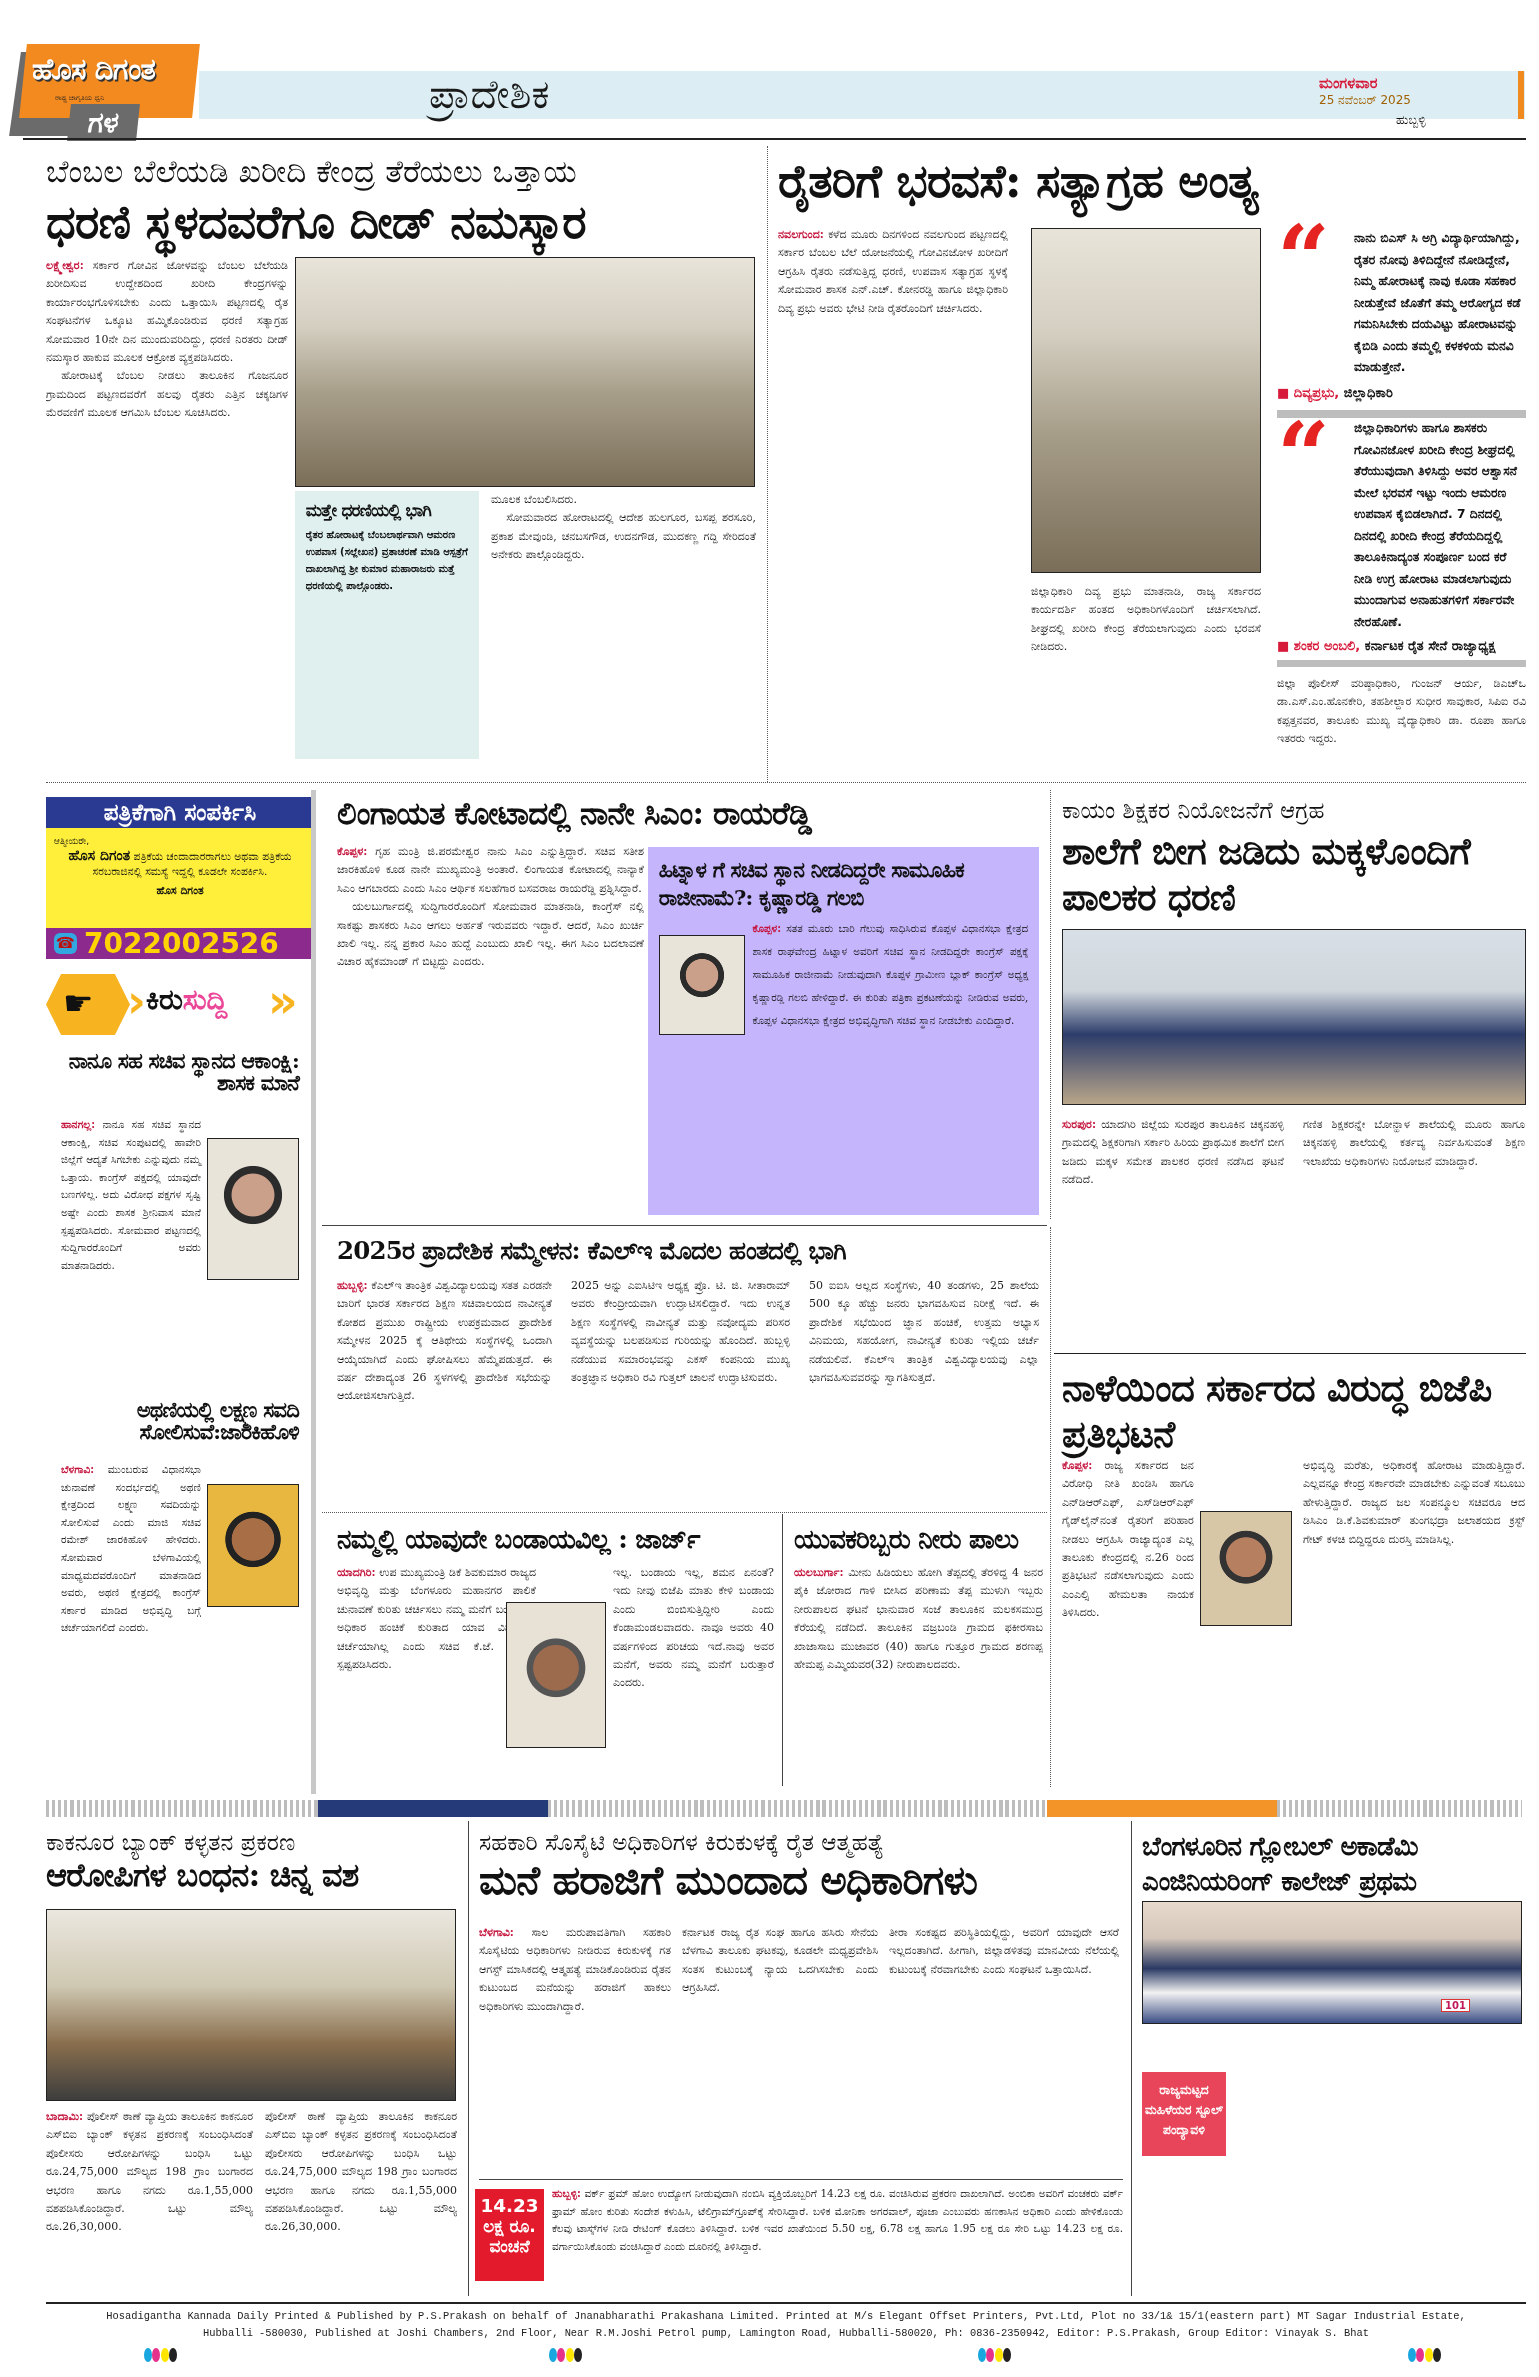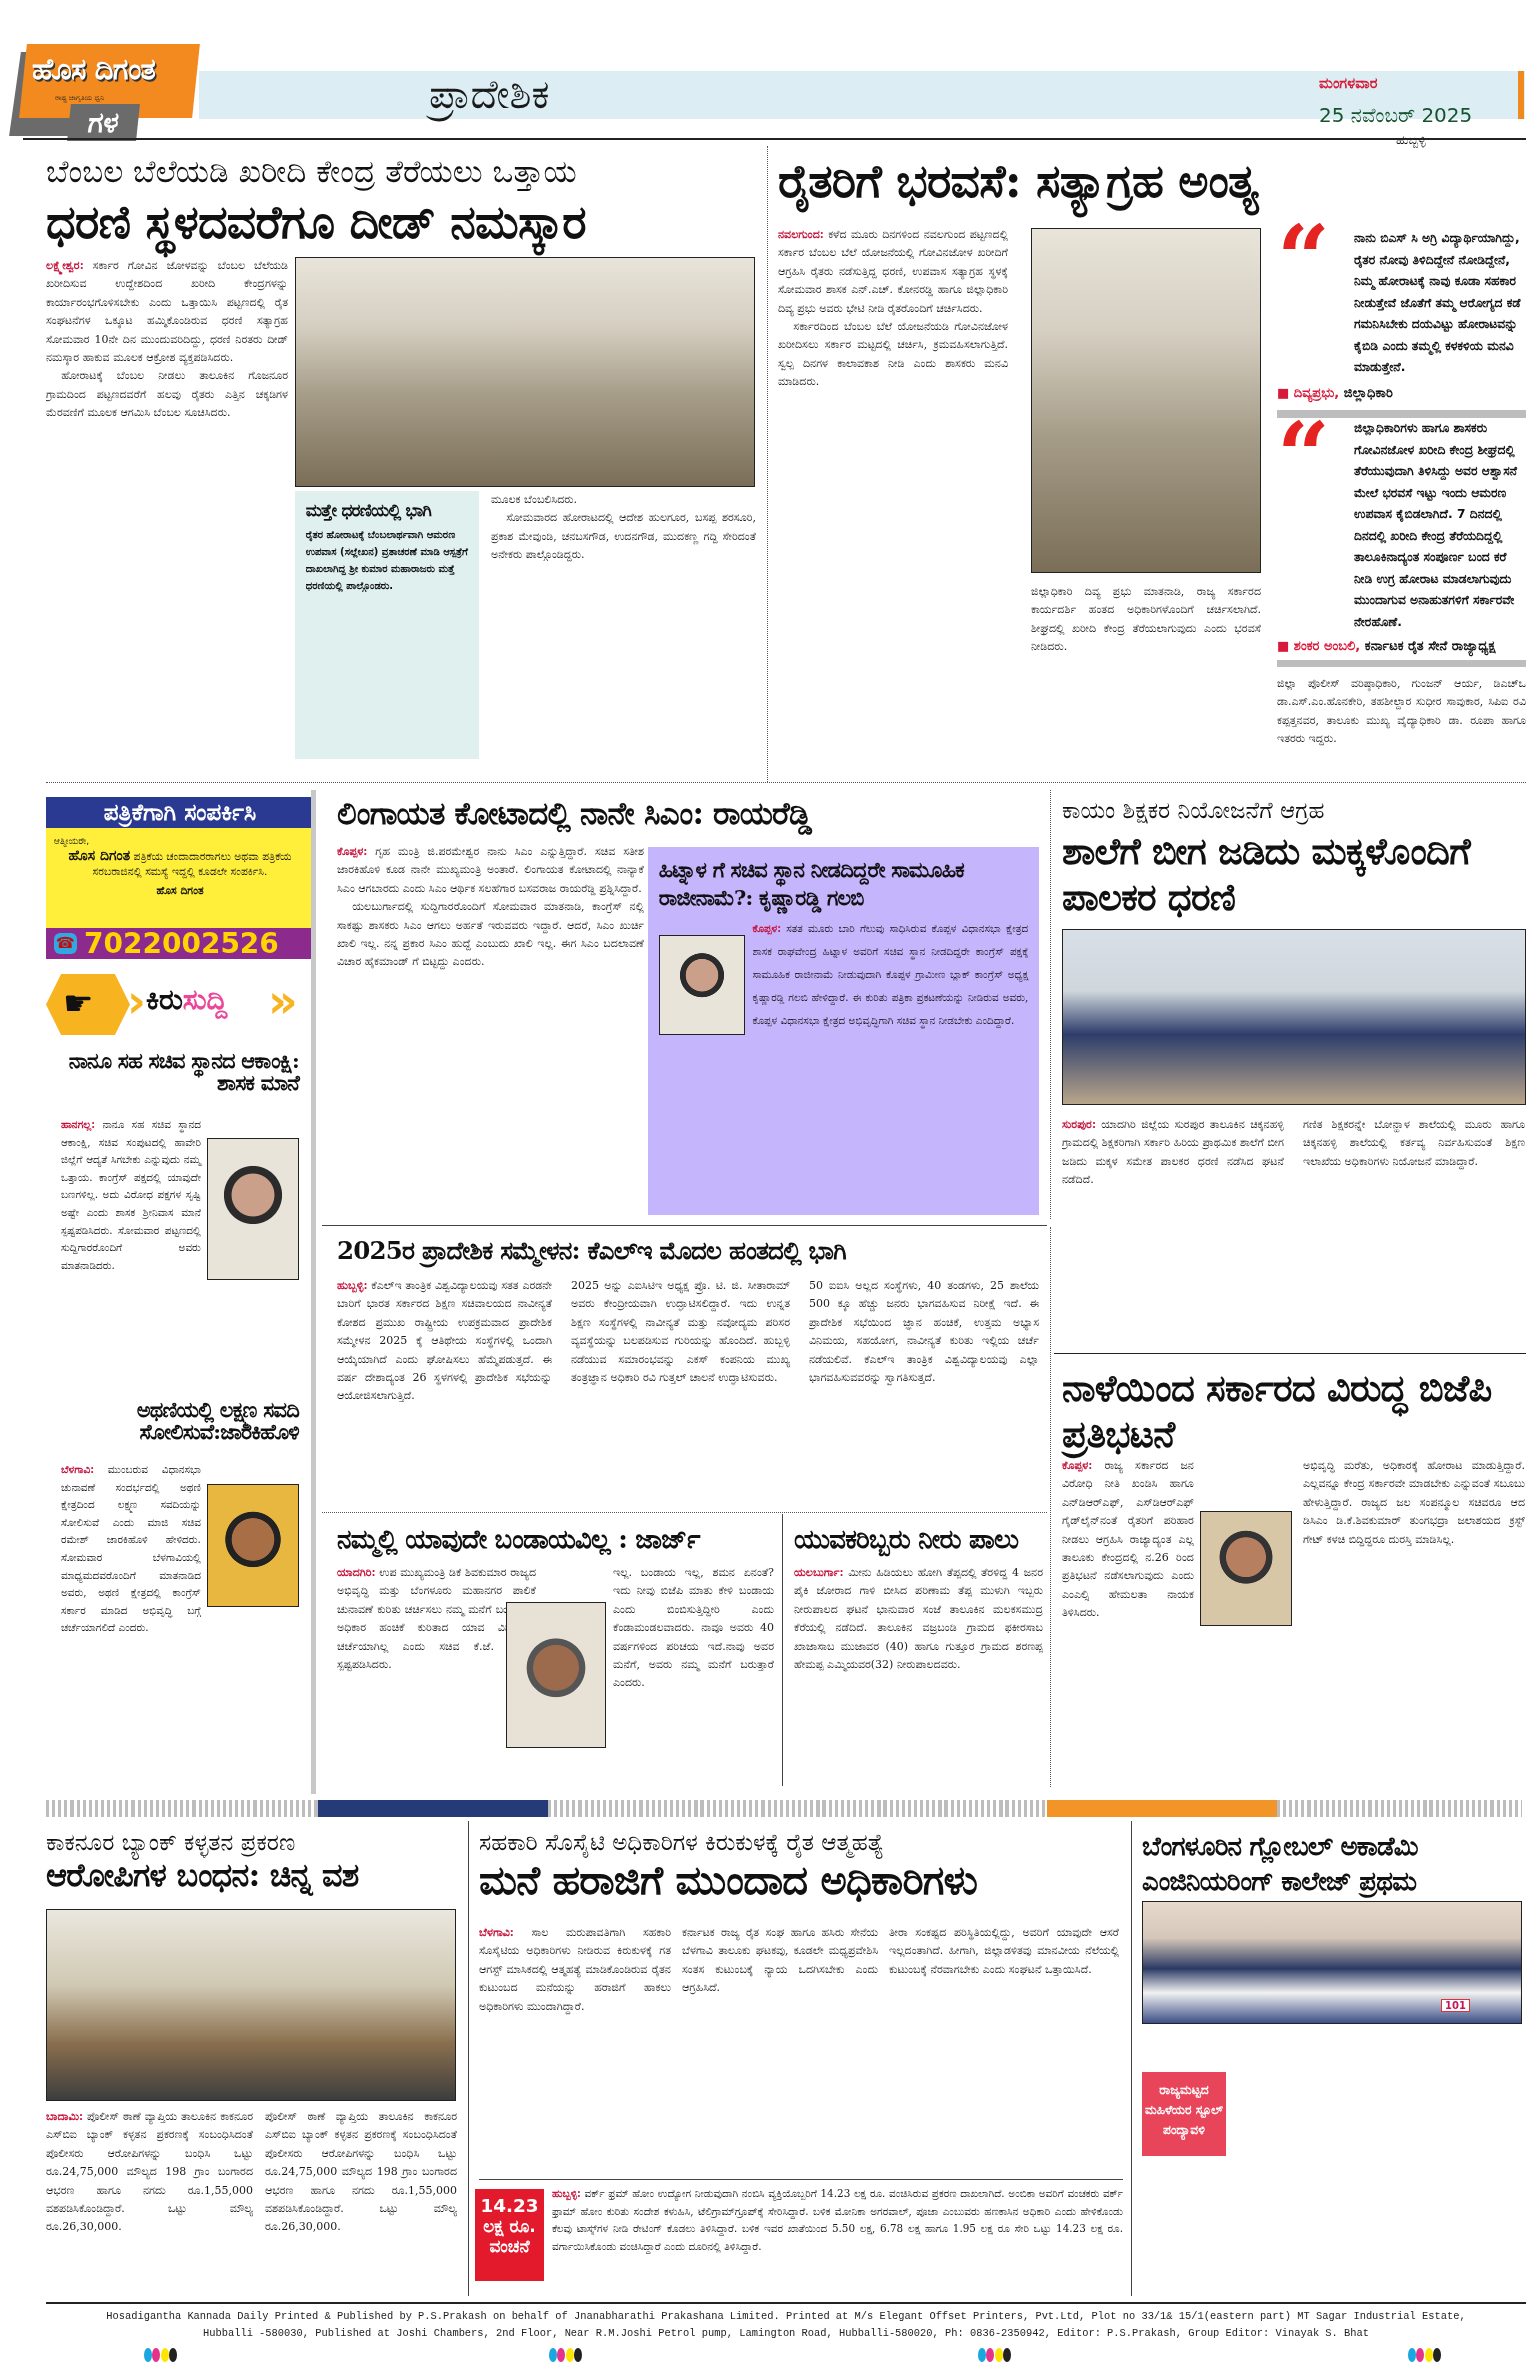--- a/index.html
+++ b/index.html
@@ -8,21 +8,21 @@
 .masthead-band{left:199px;top:71px;width:1326px;height:48px;background:#dceef3}
 .masthead-orange{left:1518px;top:71px;width:6.1px;height:48px;background:#f08a1e}
 .logo-grey{left:15.3px;top:52px;width:94px;height:84px;background:#6b6b6b;transform:skewX(-8deg)}
 .logo-orange{left:23px;top:44px;width:173px;height:74px;background:#f38a1f;transform:skewX(-6deg)}
 .logo-text{left:32px;top:52px;font-size:29px;font-weight:bold;color:#fff;font-family:"DejaVu Sans",sans-serif;text-shadow:1.5px 1.5px 0 #333;letter-spacing:-0.8px}
 .logo-tag{left:55px;top:94px;font-size:7px;color:#222}
 .logo-sub{left:69px;top:104px;width:69px;height:37px;background:#6b6b6b;color:#fff;font-size:28px;font-weight:bold;text-align:center;line-height:37px;transform:skewX(-6deg)}
 .section-title{left:429px;top:71px;font-size:40px;font-weight:normal;color:#1a1a1a}
 .date-box{left:1319px;top:74px;width:192px;text-align:left}
 .date-day{font-size:14.6px;font-weight:bold;color:#d7193a}
-.date-date{font-size:20px;color:#14532d;margin-top:11px}
+.date-date{font-size:12px;color:#a16207;margin-top:1px}
 .date-city{font-size:12.3px;color:#111;margin-top:6.1px;padding-left:77px}
 .hr{background:#222}
 .kicker{font-family:"DejaVu Serif",serif;font-weight:normal}
 .hl{font-family:"DejaVu Serif",serif;font-weight:bold;letter-spacing:-0.8px;line-height:1.05}
 .body{font-family:"DejaVu Serif",serif;font-size:11px;line-height:18.4px;text-align:justify;color:#1a1a1a}
 .dateline{color:#c4123b;font-weight:bold}
 .photo-people{background:linear-gradient(180deg,#e9e4d9 0%,#d5cfc2 30%,#a69d88 60%,#7a6e58 100%);border:1.5px solid #222}
 .portrait{background:radial-gradient(circle at 50% 40%,#caa08a 0 22%,#2b2b2b 23% 30%,#e9e4da 31%);border:1.5px solid #222}
 .quote-mark{font-family:"DejaVu Serif",serif;font-size:92px;line-height:1;font-weight:bold}
 .q-red{color:#e52421}
@@ -80,21 +80,20 @@
 <div class="abs body" style="left:491px;top:491px;width:265px;height:295px;overflow:hidden">
   <span>ಮೂಲಕ ಬೆಂಬಲಿಸಿದರು.</span>
   <p style="text-indent:15.3px">ಸೋಮವಾರದ ಹೋರಾಟದಲ್ಲಿ ಆದೇಶ ಹುಲಗೂರ, ಬಸಪ್ಪ ಶರಸೂರಿ, ಪ್ರಕಾಶ ಮೇವುಂಡಿ, ಚನಬಸಗೌಡ, ಉದನಗೌಡ, ಮುದಕಣ್ಣ ಗದ್ದಿ ಸೇರಿದಂತೆ ಅನೇಕರು ಪಾಲ್ಗೊಂಡಿದ್ದರು.</p>
 </div>
 <div class="abs" style="left:767px;top:146px;width:0;height:636px;border-left:1.5px dotted #555"></div>
 
 <div class="abs hl" style="left:778px;top:157px;font-size:46px;width:751px">ರೈತರಿಗೆ ಭರವಸೆ: ಸತ್ಯಾಗ್ರಹ ಅಂತ್ಯ</div>
 <div class="abs body" style="left:778px;top:226px;width:230px;height:552px;overflow:hidden">
   <span class="dateline">ನವಲಗುಂದ:</span>
   <span>ಕಳೆದ ಮೂರು ದಿನಗಳಿಂದ ನವಲಗುಂದ ಪಟ್ಟಣದಲ್ಲಿ ಸರ್ಕಾರ ಬೆಂಬಲ ಬೆಲೆ ಯೋಜನೆಯಲ್ಲಿ ಗೋವಿನಜೋಳ ಖರೀದಿಗೆ ಆಗ್ರಹಿಸಿ ರೈತರು ನಡೆಸುತ್ತಿದ್ದ ಧರಣಿ, ಉಪವಾಸ ಸತ್ಯಾಗ್ರಹ ಸ್ಥಳಕ್ಕೆ ಸೋಮವಾರ ಶಾಸಕ ಎನ್.ಎಚ್. ಕೋನರಡ್ಡಿ ಹಾಗೂ ಜಿಲ್ಲಾಧಿಕಾರಿ ದಿವ್ಯ ಪ್ರಭು ಅವರು ಭೇಟಿ ನೀಡಿ ರೈತರೊಂದಿಗೆ ಚರ್ಚಿಸಿದರು.</span>
-  <p style="text-indent:15.3px">ಸರ್ಕಾರದಿಂದ ಬೆಂಬಲ ಬೆಲೆ ಯೋಜನೆಯಡಿ ಗೋವಿನಜೋಳ ಖರೀದಿಸಲು ಸರ್ಕಾರ ಮಟ್ಟದಲ್ಲಿ ಚರ್ಚಿಸಿ, ಕ್ರಮವಹಿಸಲಾಗುತ್ತಿದೆ. ಸ್ವಲ್ಪ ದಿನಗಳ ಕಾಲಾವಕಾಶ ನೀಡಿ ಎಂದು ಶಾಸಕರು ಮನವಿ ಮಾಡಿದರು.</p>
 </div>
 <div class="abs photo-people" style="left:1031px;top:228px;width:230px;height:345px"></div>
 <div class="abs body" style="left:1031px;top:583px;width:230px;height:199px;overflow:hidden">ಜಿಲ್ಲಾಧಿಕಾರಿ ದಿವ್ಯ ಪ್ರಭು ಮಾತನಾಡಿ, ರಾಜ್ಯ ಸರ್ಕಾರದ ಕಾರ್ಯದರ್ಶಿ ಹಂತದ ಅಧಿಕಾರಿಗಳೊಂದಿಗೆ ಚರ್ಚಿಸಲಾಗಿದೆ. ಶೀಘ್ರದಲ್ಲಿ ಖರೀದಿ ಕೇಂದ್ರ ತೆರೆಯಲಾಗುವುದು ಎಂದು ಭರವಸೆ ನೀಡಿದರು.</div>
 <div class="abs" style="left:1277px;top:228px;width:249px">
   <div style="position:relative;height:0">
     <span class="quote-mark q-red abs" style="left:0;top:-15.3px">“</span>
   </div>
   <div class="quote-text" style="padding-left:77px;min-height:77px;margin-bottom:-7.7px">ನಾನು ಬಿಎಸ್ ಸಿ ಅಗ್ರಿ ವಿದ್ಯಾರ್ಥಿಯಾಗಿದ್ದು, ರೈತರ ನೋವು ತಿಳಿದಿದ್ದೇನೆ ನೋಡಿದ್ದೇನೆ, ನಿಮ್ಮ ಹೋರಾಟಕ್ಕೆ ನಾವು ಕೂಡಾ ಸಹಕಾರ ನೀಡುತ್ತೇವೆ ಜೊತೆಗೆ ತಮ್ಮ ಆರೋಗ್ಯದ ಕಡೆ ಗಮನಿಸಿಬೇಕು ದಯವಿಟ್ಟು ಹೋರಾಟವನ್ನು ಕೈಬಿಡಿ ಎಂದು ತಮ್ಮಲ್ಲಿ ಕಳಕಳಿಯ ಮನವಿ ಮಾಡುತ್ತೇನೆ.</div>
   <div class="quote-attr" style="margin-top:14px">
     <span style="color:#d7193a">■</span> <span class="n">ದಿವ್ಯಪ್ರಭು,</span> <span>ಜಿಲ್ಲಾಧಿಕಾರಿ</span>

